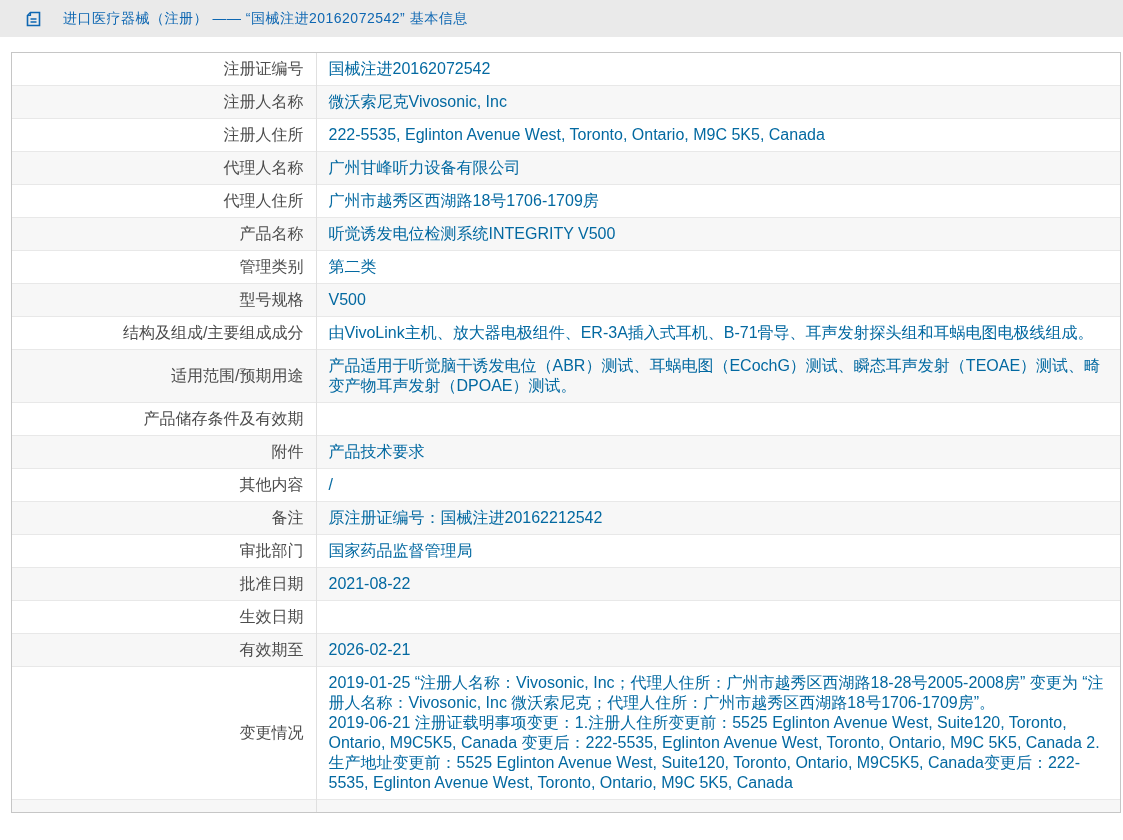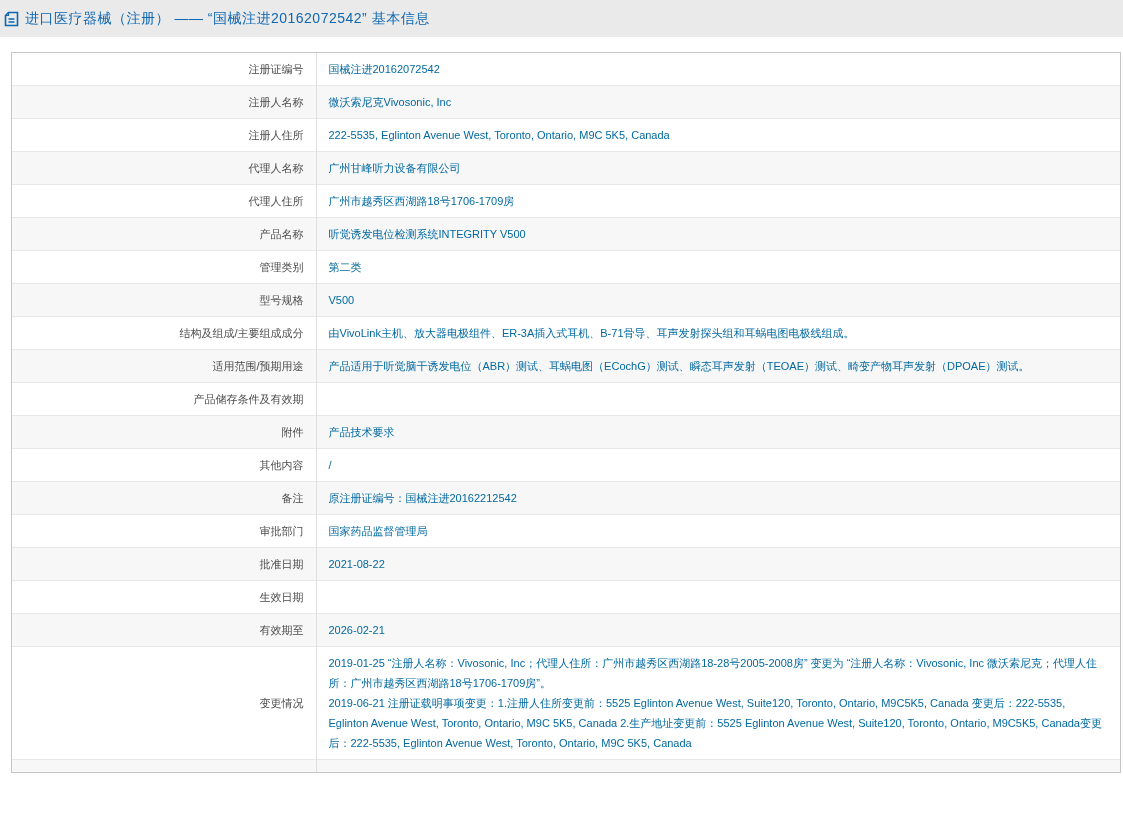--- a/index.html
+++ b/index.html
@@ -9,37 +9,38 @@
     background: #ffffff;
     font-family: "Liberation Sans", "DejaVu Sans", sans-serif;
     color: #4d4d4d;
     overflow: hidden;
   }
   .page-header {
     height: 37px;
     background: #eaeaea;
     display: flex;
     align-items: center;
-    padding-left: 4px;
+    padding-left: 26px;
+    gap: 16px;
   }
   .doc-icon { display: inline-block; width: 15px; height: 16px; margin-right: 6px; flex: 0 0 auto; }
   .page-title { color: #0e67b2; font-size: 14px; letter-spacing: 0.5px; white-space: nowrap; }
   .table-wrap {
     margin: 15px 2px 0 11px;
     border: 1px solid #c6c6c6;
     background: #fff;
   }
   table.info-table {
     border-collapse: collapse;
     width: 100%;
     table-layout: fixed;
   }
   .info-table tr:nth-child(even) { background: #f7f7f7; }
   .info-table th, .info-table td {
-    font-size: 11px;
+    font-size: 16px;
     font-weight: normal;
     line-height: 20px;
     padding: 6px 12px;
     vertical-align: middle;
     border-top: 1px solid #e8e8e8;
     margin-top: 36px;
   }
   .info-table tr:first-child th, .info-table tr:first-child td { border-top: none; }
   .info-table th {
     width: 304px;

